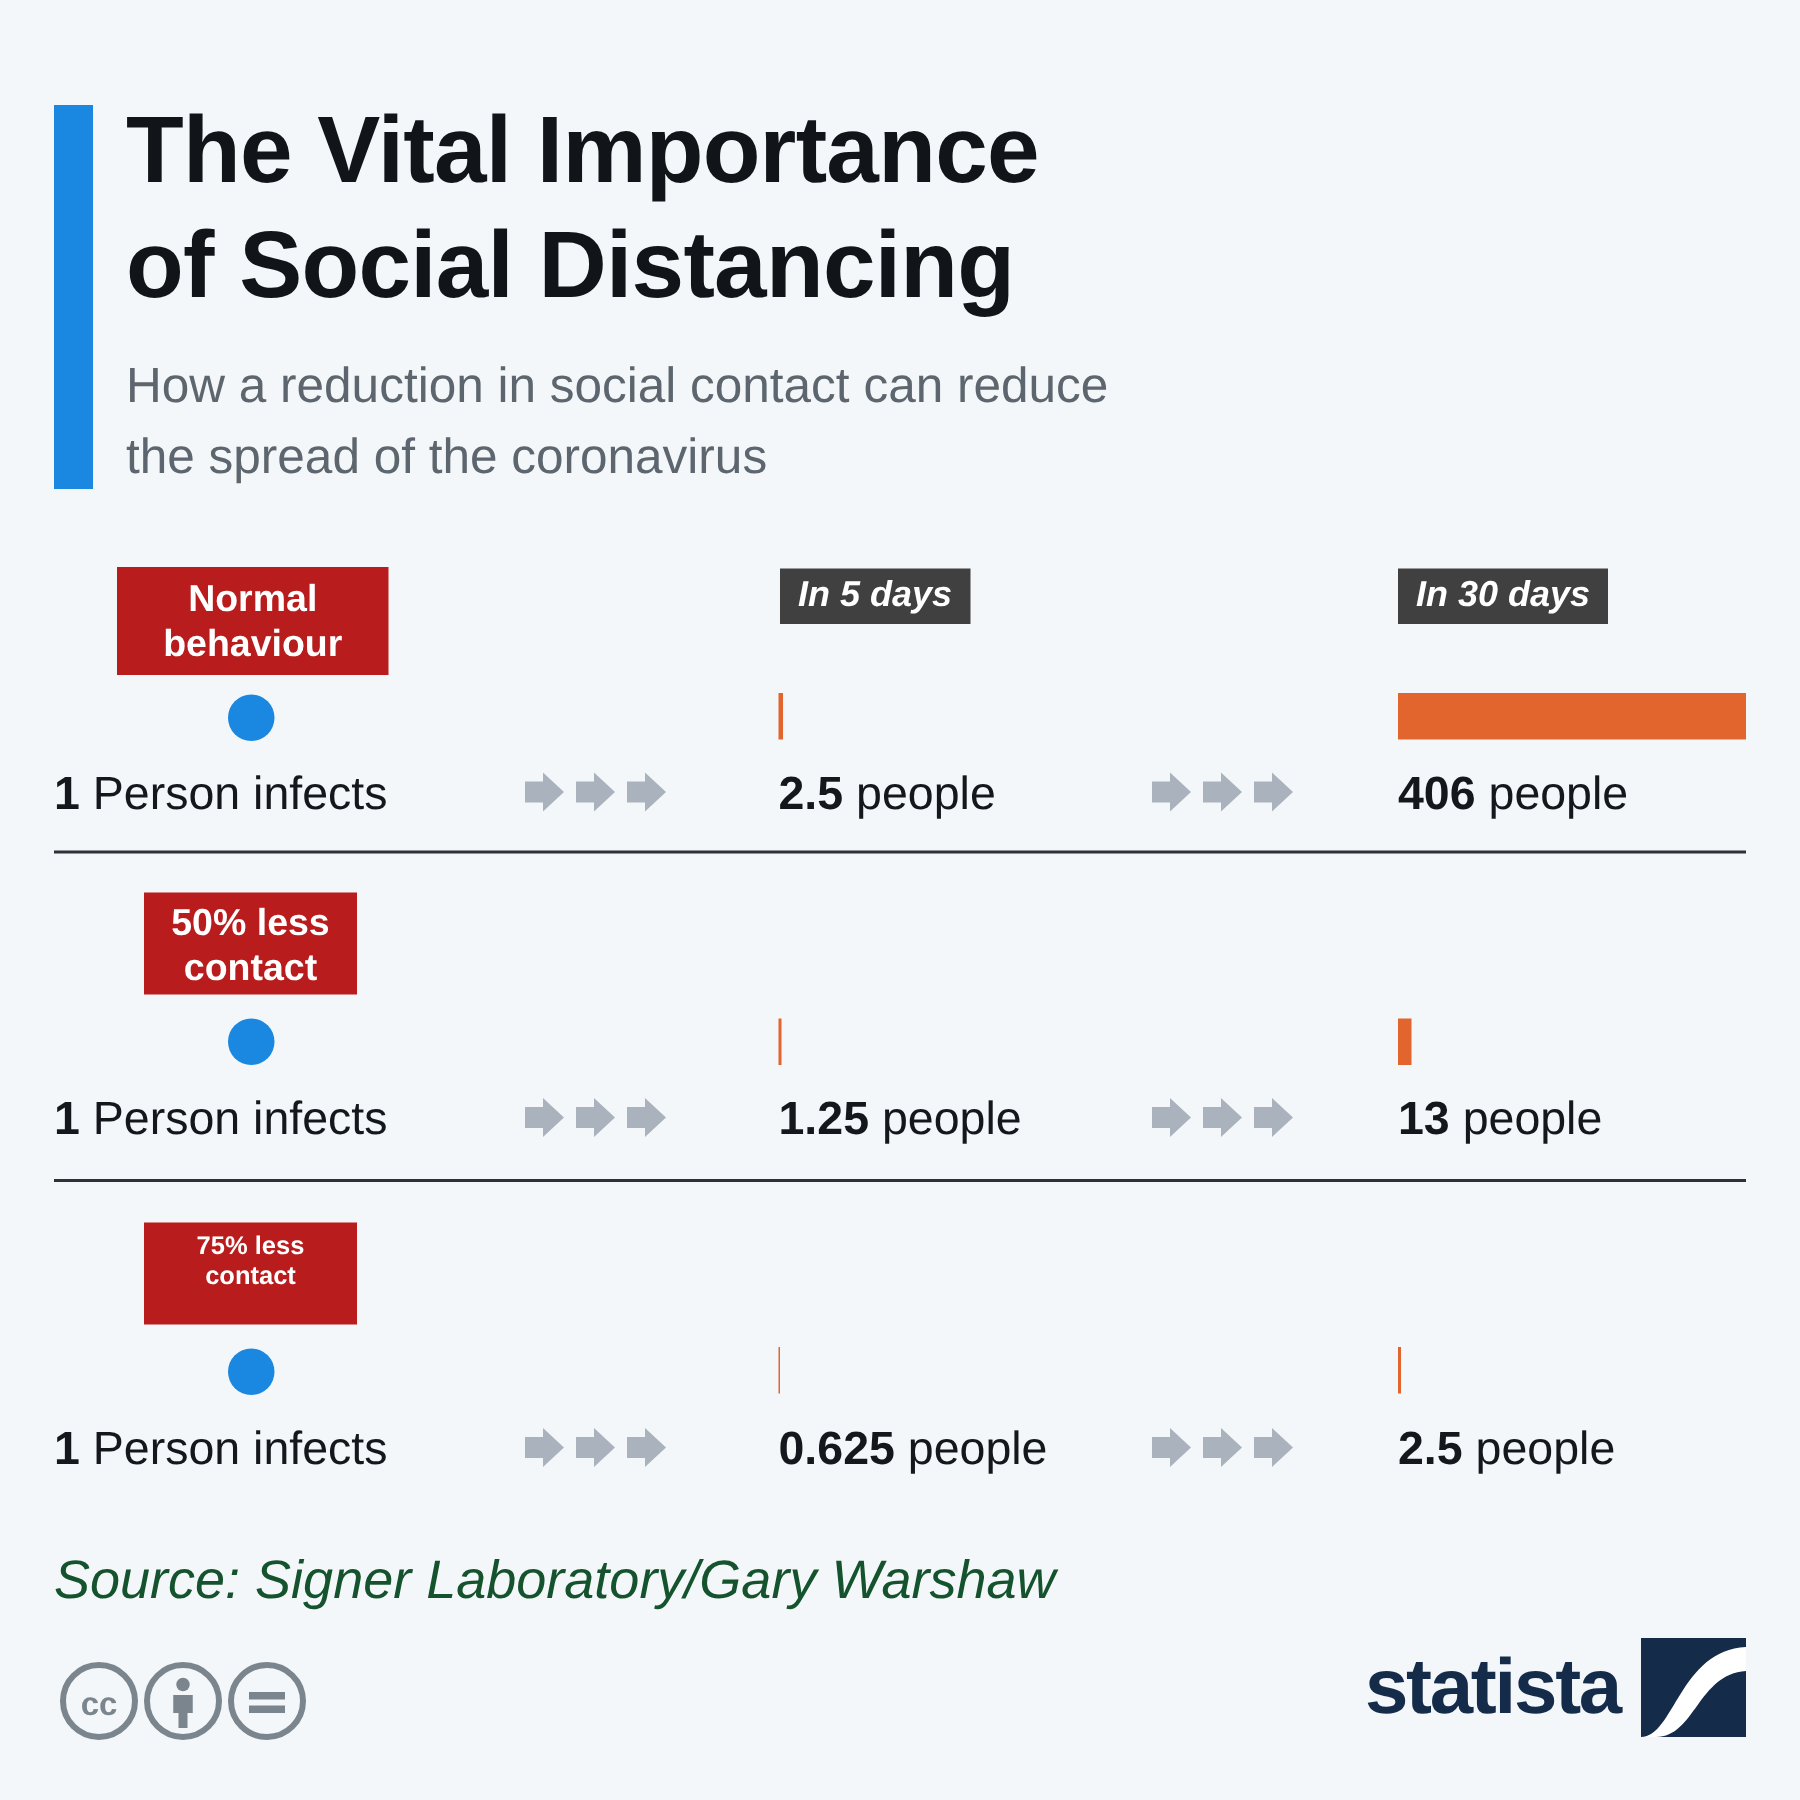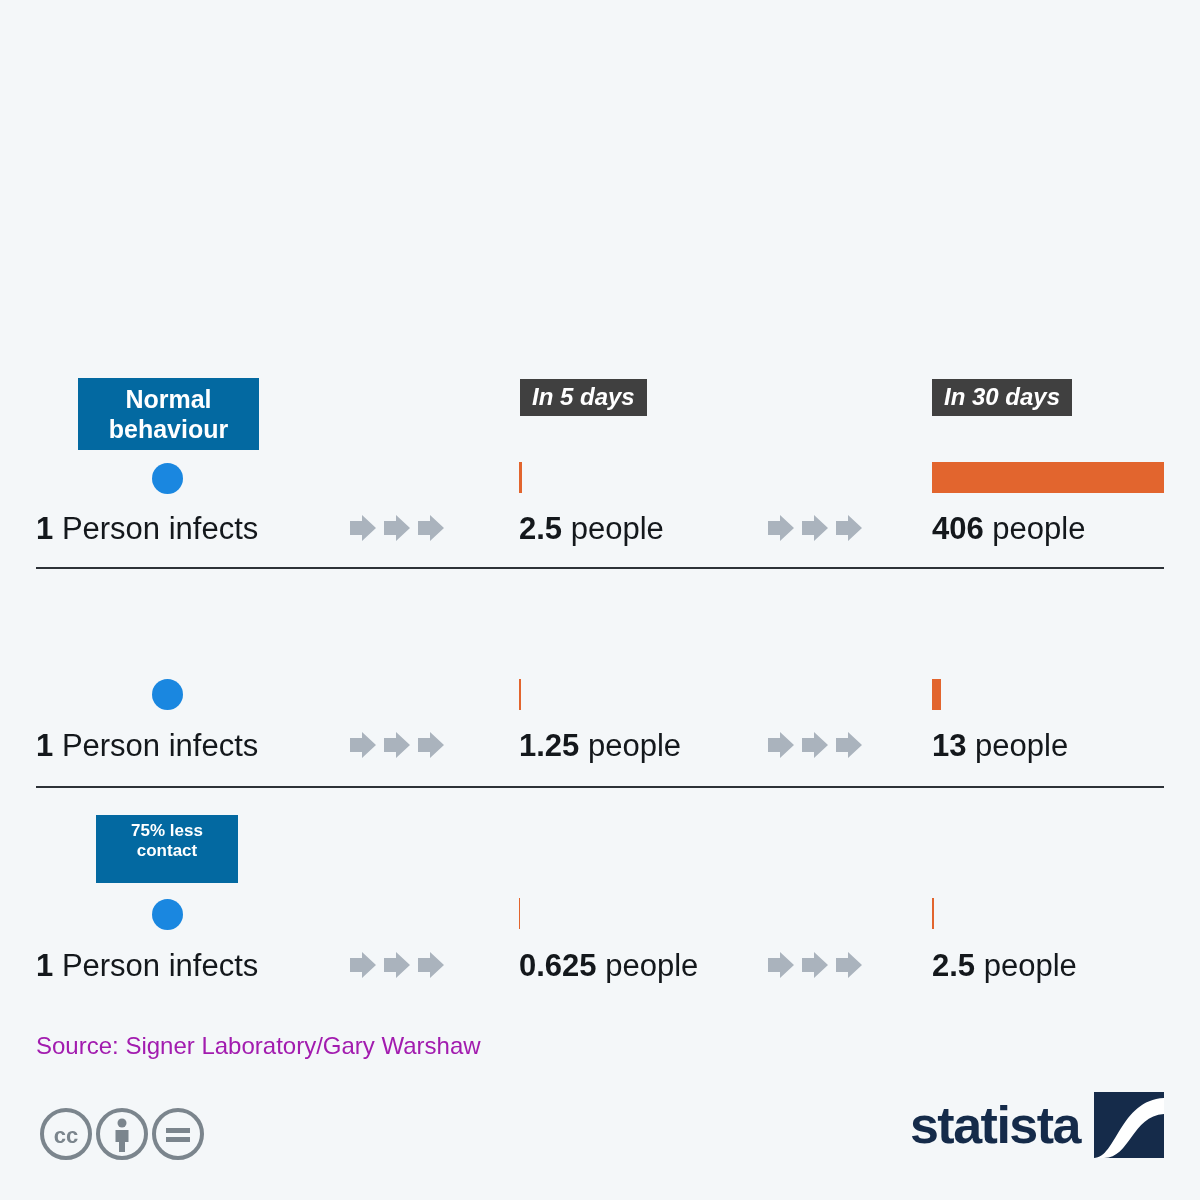--- a/index.html
+++ b/index.html
@@ -73,21 +73,21 @@
   }
   .badge {
     position: absolute;
     color: #ffffff;
     font-weight: bold;
     text-align: center;
     line-height: 1.18;
     padding: 6px 10px;
     box-sizing: border-box;
   }
-  .badge.blue { background: #0369a1; }
+  .badge.blue { background: #b91c1c; }
   .badge.orange { background: #404040; font-style: italic; }
 
   #badge-normal {
     left: 78px; top: 378px; width: 181px; height: 72px;
     font-size: 25px; padding-top: 7px;
   }
   #badge-5days {
     left: 520px; top: 379px; height: 37px;
     font-size: 24px; padding: 4px 12px 4px 12px;
     white-space: nowrap;
@@ -182,23 +182,24 @@
   #arr-1-2 { left: 766px; top: 729px; }
   #arr-2-1 { left: 348px; top: 949px; }
   #arr-2-2 { left: 766px; top: 949px; }
   .arrow-glyph { display: block; }
 
   
   .source {
     position: absolute;
     left: 36px;
     top: 1032px;
-    font-size: 24px;
-    color: #a21caf;
+    font-size: 36px;
+    color: #14532d;
     white-space: nowrap;
+    font-style: italic;
   }
   .cc-icons {
     position: absolute;
     left: 38px;
     top: 1106px;
     display: flex;
     align-items: center;
   }
   .statista-logo {
     position: absolute;
@@ -215,25 +216,35 @@
     letter-spacing: -1.5px;
     line-height: 1;
     font-family: "Liberation Sans", sans-serif;
   }
 </style>
 </head>
 <body>
 
 <div class="page">
 
+  <div class="header">
+    <div class="accent-bar"></div>
+    <div class="header-text">
+      <h1 class="title">The Vital Importance
+of Social Distancing</h1>
+      <p class="subtitle">How a reduction in social contact can reduce
+the spread of the coronavirus</p>
+    </div>
+  </div>
 
   <div class="col-badges">
     <div class="badge blue" id="badge-normal">Normal behaviour</div>
     <div class="badge orange" id="badge-5days">In 5 days</div>
     <div class="badge orange" id="badge-30days">In 30 days</div>
+    <div class="badge blue" id="badge-50">50% less contact</div>
     <div class="badge blue" id="badge-75">75% less contact</div>
   </div>
 
   <div class="row" id="row-0"></div>
   <div class="dot" id="dot-0"></div>
   <div class="obar" id="bar-0-5"></div>
   <div class="obar" id="bar-0-30"></div>
 
   <div class="label-line" id="lab-0-a">
     <span class="num">1</span>

